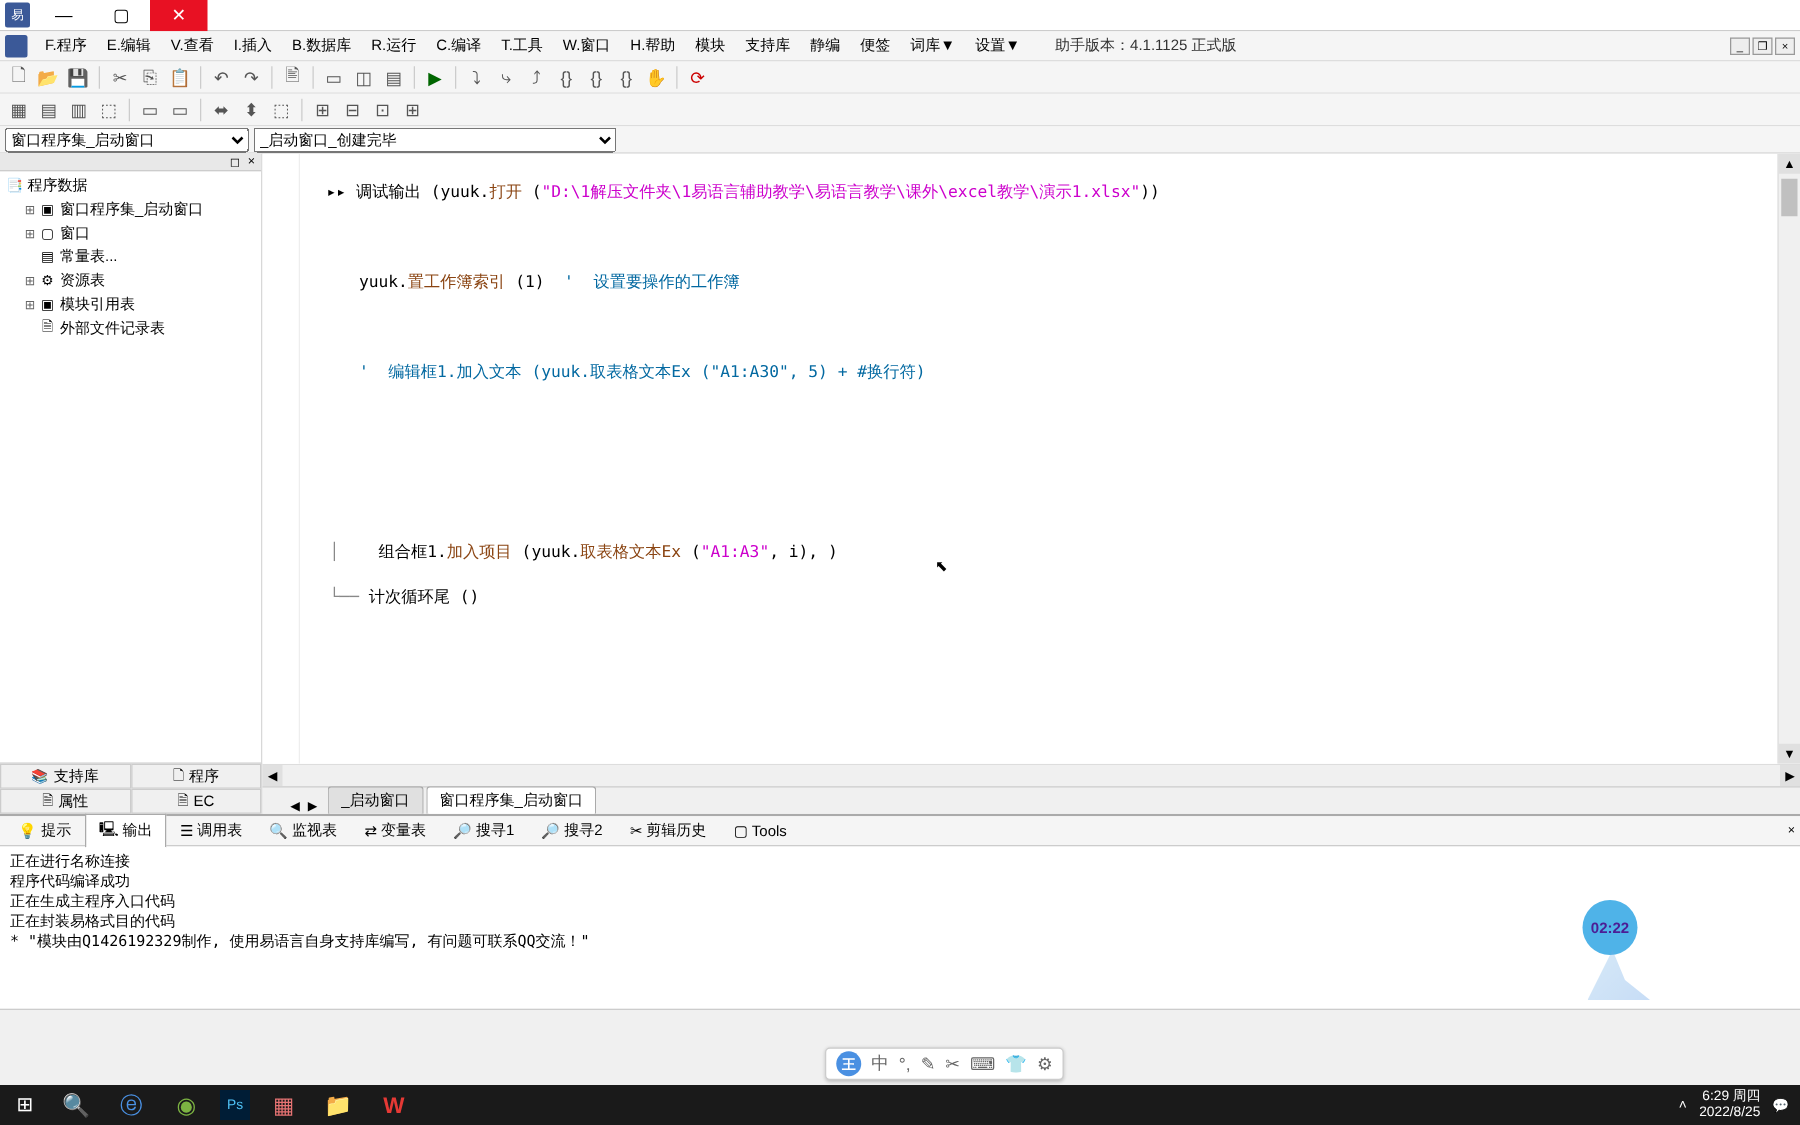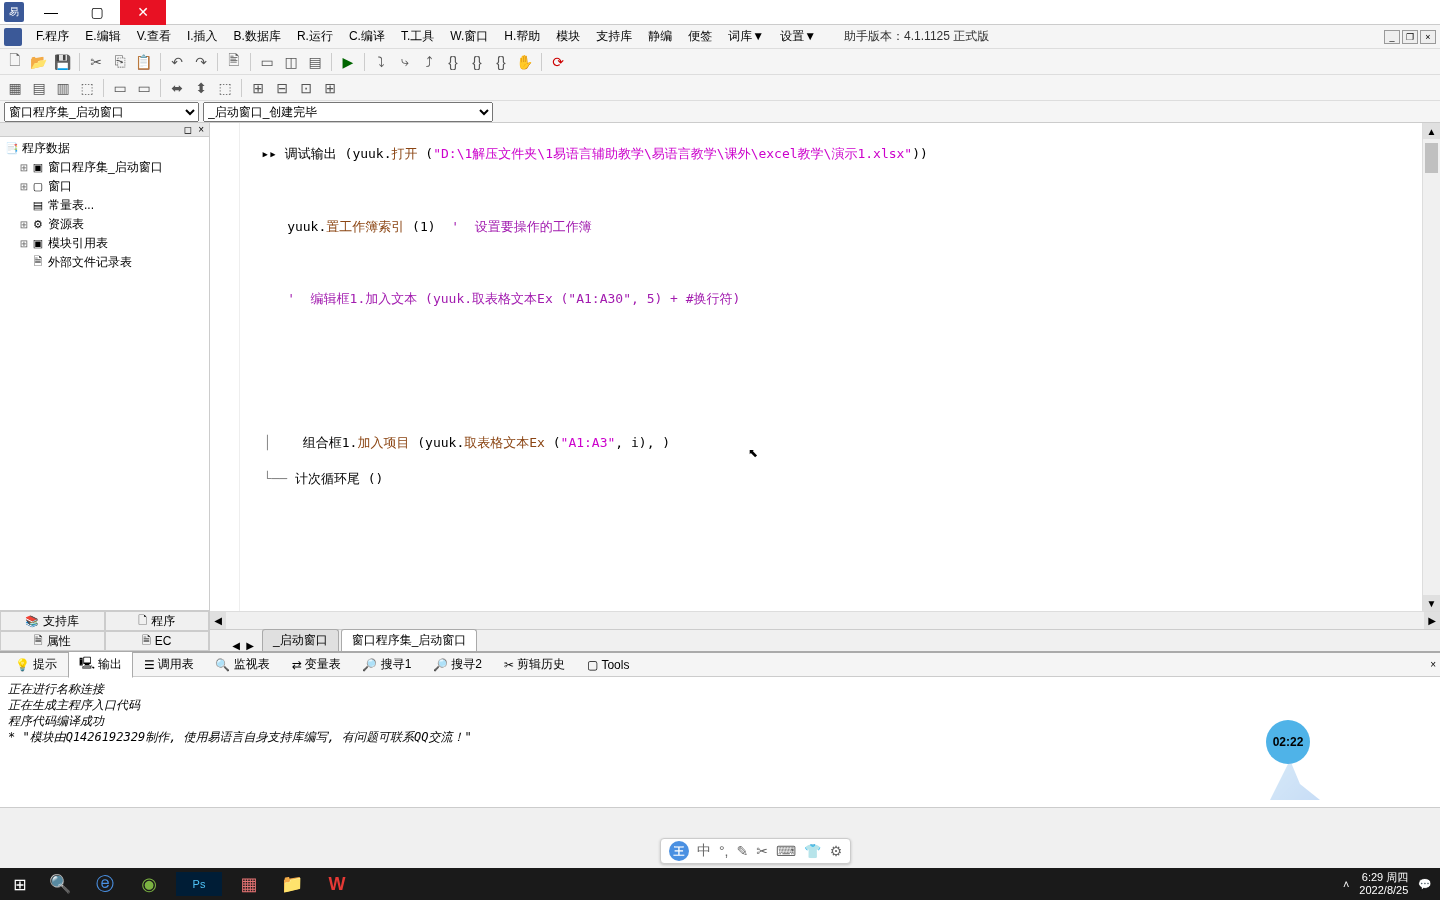--- a/index.html
+++ b/index.html
@@ -48,21 +48,21 @@
 .sidebar-tabs { display: flex; flex-wrap: wrap; border-top: 1px solid #ccc; }
 .sidebar-tab { width: 50%; height: 20px; display: flex; align-items: center; justify-content: center; font-size: 12px; border: 1px solid #ccc; background: #f0f0f0; cursor: pointer; gap: 4px; }
 .sidebar-tab .sticon { font-size: 11px; }
 
 
 .editor-wrap { flex: 1; display: flex; flex-direction: column; }
 .editor { flex: 1; display: flex; background: #fff; overflow: hidden; position: relative; }
 .gutter { width: 30px; background: #fff; border-right: 1px solid #eee; }
 .code { flex: 1; padding: 4px 8px; font-family: "NSimSun", "SimSun", monospace; font-size: 13px; line-height: 18px; white-space: pre; overflow: auto; }
 .code .str { color: #cc00cc; }
-.code .cmt { color: #a21caf; }
+.code .cmt { color: #0369a1; }
 .code .pun { color: #888; }
 .code .mark { color: #999; font-size: 11px; }
 .code .func { color: #8b4513; }
 .code-line { display: block; }
 .vscroll { width: 18px; background: #f0f0f0; border-left: 1px solid #ddd; position: relative; }
 .vscroll .thumb { position: absolute; top: 20px; left: 2px; right: 2px; height: 30px; background: #c0c0c0; }
 .vscroll .arrow { height: 16px; display: flex; align-items: center; justify-content: center; font-size: 10px; background: #e0e0e0; }
 .hscroll { height: 18px; background: #f0f0f0; border-top: 1px solid #ddd; display: flex; }
 .hscroll .arrow { width: 16px; display: flex; align-items: center; justify-content: center; font-size: 10px; background: #e0e0e0; }
 
@@ -74,21 +74,21 @@
 .etab.inactive { background: #e0e0e0; }
 
 
 .bottom-panel { border-top: 2px solid #aaa; background: #fff; }
 .bottom-tabs { height: 24px; display: flex; align-items: center; border-bottom: 1px solid #ccc; background: #f5f5f5; padding: 0 4px; position: relative; }
 .btab { display: flex; align-items: center; padding: 2px 10px; font-size: 12px; cursor: pointer; gap: 3px; border: 1px solid transparent; }
 .btab.active { background: #fff; border: 1px solid #aaa; border-bottom: 1px solid #fff; }
 .btab .bicon { font-size: 12px; }
 .bottom-close { position: absolute; right: 4px; font-size: 10px; cursor: pointer; }
 .output { height: 130px; padding: 4px 8px; font-size: 12px; font-family: "SimSun", monospace; line-height: 16px; overflow: auto; background: #fff; }
-.output-line { white-space: nowrap; font-style: italic; }
+.output-line { white-space: nowrap; }
 
 
 .statusbar { height: 22px; background: #f0f0f0; border-top: 1px solid #ccc; }
 
 
 .taskbar { position: absolute; bottom: 0; left: 0; right: 0; height: 32px; background: #1a1a1a; display: flex; align-items: center; }
 .taskbar .start { width: 40px; height: 32px; display: flex; align-items: center; justify-content: center; color: #fff; font-size: 16px; }
 .taskbar .tb-icons { display: flex; align-items: center; gap: 2px; }
 .taskbar .tbi { width: 42px; height: 32px; display: flex; align-items: center; justify-content: center; font-size: 18px; }
 .taskbar .tray { margin-left: auto; display: flex; align-items: center; color: #fff; font-size: 11px; padding-right: 8px; gap: 10px; }
@@ -97,21 +97,21 @@
 
 .ime-bar { position: absolute; bottom: 36px; left: 660px; height: 26px; background: #fff; border: 1px solid #ccc; border-radius: 4px; display: flex; align-items: center; gap: 8px; padding: 0 8px; box-shadow: 0 1px 3px rgba(0,0,0,0.2); }
 .ime-bar .ime-logo { width: 20px; height: 20px; background: #4a90e2; border-radius: 50%; color: #fff; display: flex; align-items: center; justify-content: center; font-size: 11px; font-weight: bold; }
 .ime-bar .ime-icon { color: #666; font-size: 14px; }
 
 
 .watermark { position: absolute; right: 100px; top: 760px; width: 70px; height: 50px; opacity: 0.3; }
 .watermark .wm-shape { width: 50px; height: 40px; background: linear-gradient(135deg, #7ab8e8, #4a90e2); clip-path: polygon(0 100%, 40% 0, 60% 60%, 100% 100%); }
 
 
-.clock-badge { position: absolute; right: 130px; top: 720px; width: 44px; height: 44px; background: #4fb3e8; border-radius: 50%; color: #000000; display: flex; align-items: center; justify-content: center; font-size: 12px; font-weight: bold; }
+.clock-badge { position: absolute; right: 130px; top: 720px; width: 44px; height: 44px; background: #4fb3e8; border-radius: 50%; color: #4c1d95; display: flex; align-items: center; justify-content: center; font-size: 12px; font-weight: bold; }
 
 .cursor-pos { position: absolute; left: 748px; top: 446px; font-size: 12px; pointer-events: none; }
 </style>
 </head>
 <body>
 
 <div class="titlebar">
   <div class="app-icon">易</div>
   <div class="win-controls">
     <div class="win-btn">—</div>
@@ -349,22 +349,23 @@
         <span>剪辑历史</span>
       </div>
     <div class="btab">
         <span class="bicon">▢</span>
         <span>Tools</span>
       </div>
     <div class="bottom-close">×</div>
   </div>
   <div class="output">
     <div class="output-line">正在进行名称连接</div>
+    <div class="output-line">程序代码编译成功</div>
     <div class="output-line">正在生成主程序入口代码</div>
-    <div class="output-line">程序代码编译成功</div>
+    <div class="output-line">正在封装易格式目的代码</div>
     <div class="output-line">* "模块由Q1426192329制作, 使用易语言自身支持库编写, 有问题可联系QQ交流！"</div>
 
   </div>
 </div>
 
 <div class="statusbar"></div>
 
 <div class="clock-badge">02:22</div>
 
 <div class="watermark">
@@ -381,21 +382,21 @@
   <span class="ime-icon">👕</span>
   <span class="ime-icon">⚙</span>
 </div>
 
 <div class="taskbar">
   <div class="start">⊞</div>
   <div class="tb-icons">
     <div class="tbi" style="color:#fff">🔍</div>
     <div class="tbi" style="color:#4a90e2">ⓔ</div>
     <div class="tbi" style="color:#7cb342">◉</div>
-    <div class="tbi" style="background:#001d36;color:#4fc3f7;font-size:11px;width:46px;height:24px;margin:4px">Ps</div>
+    <div class="tbi" style="background:#001d36;color:#4fc3f7;font-size:11px;width:24px;height:24px;margin:4px">Ps</div>
     <div class="tbi" style="color:#e57373">▦</div>
     <div class="tbi" style="color:#ffc107">📁</div>
     <div class="tbi" style="color:#e53935;font-weight:bold">W</div>
   </div>
   <div class="tray">
     <span>˄</span>
     <div class="clock">
       <div><span>6:29</span> <span>周四</span></div>
       <div>2022/8/25</div>
     </div>

